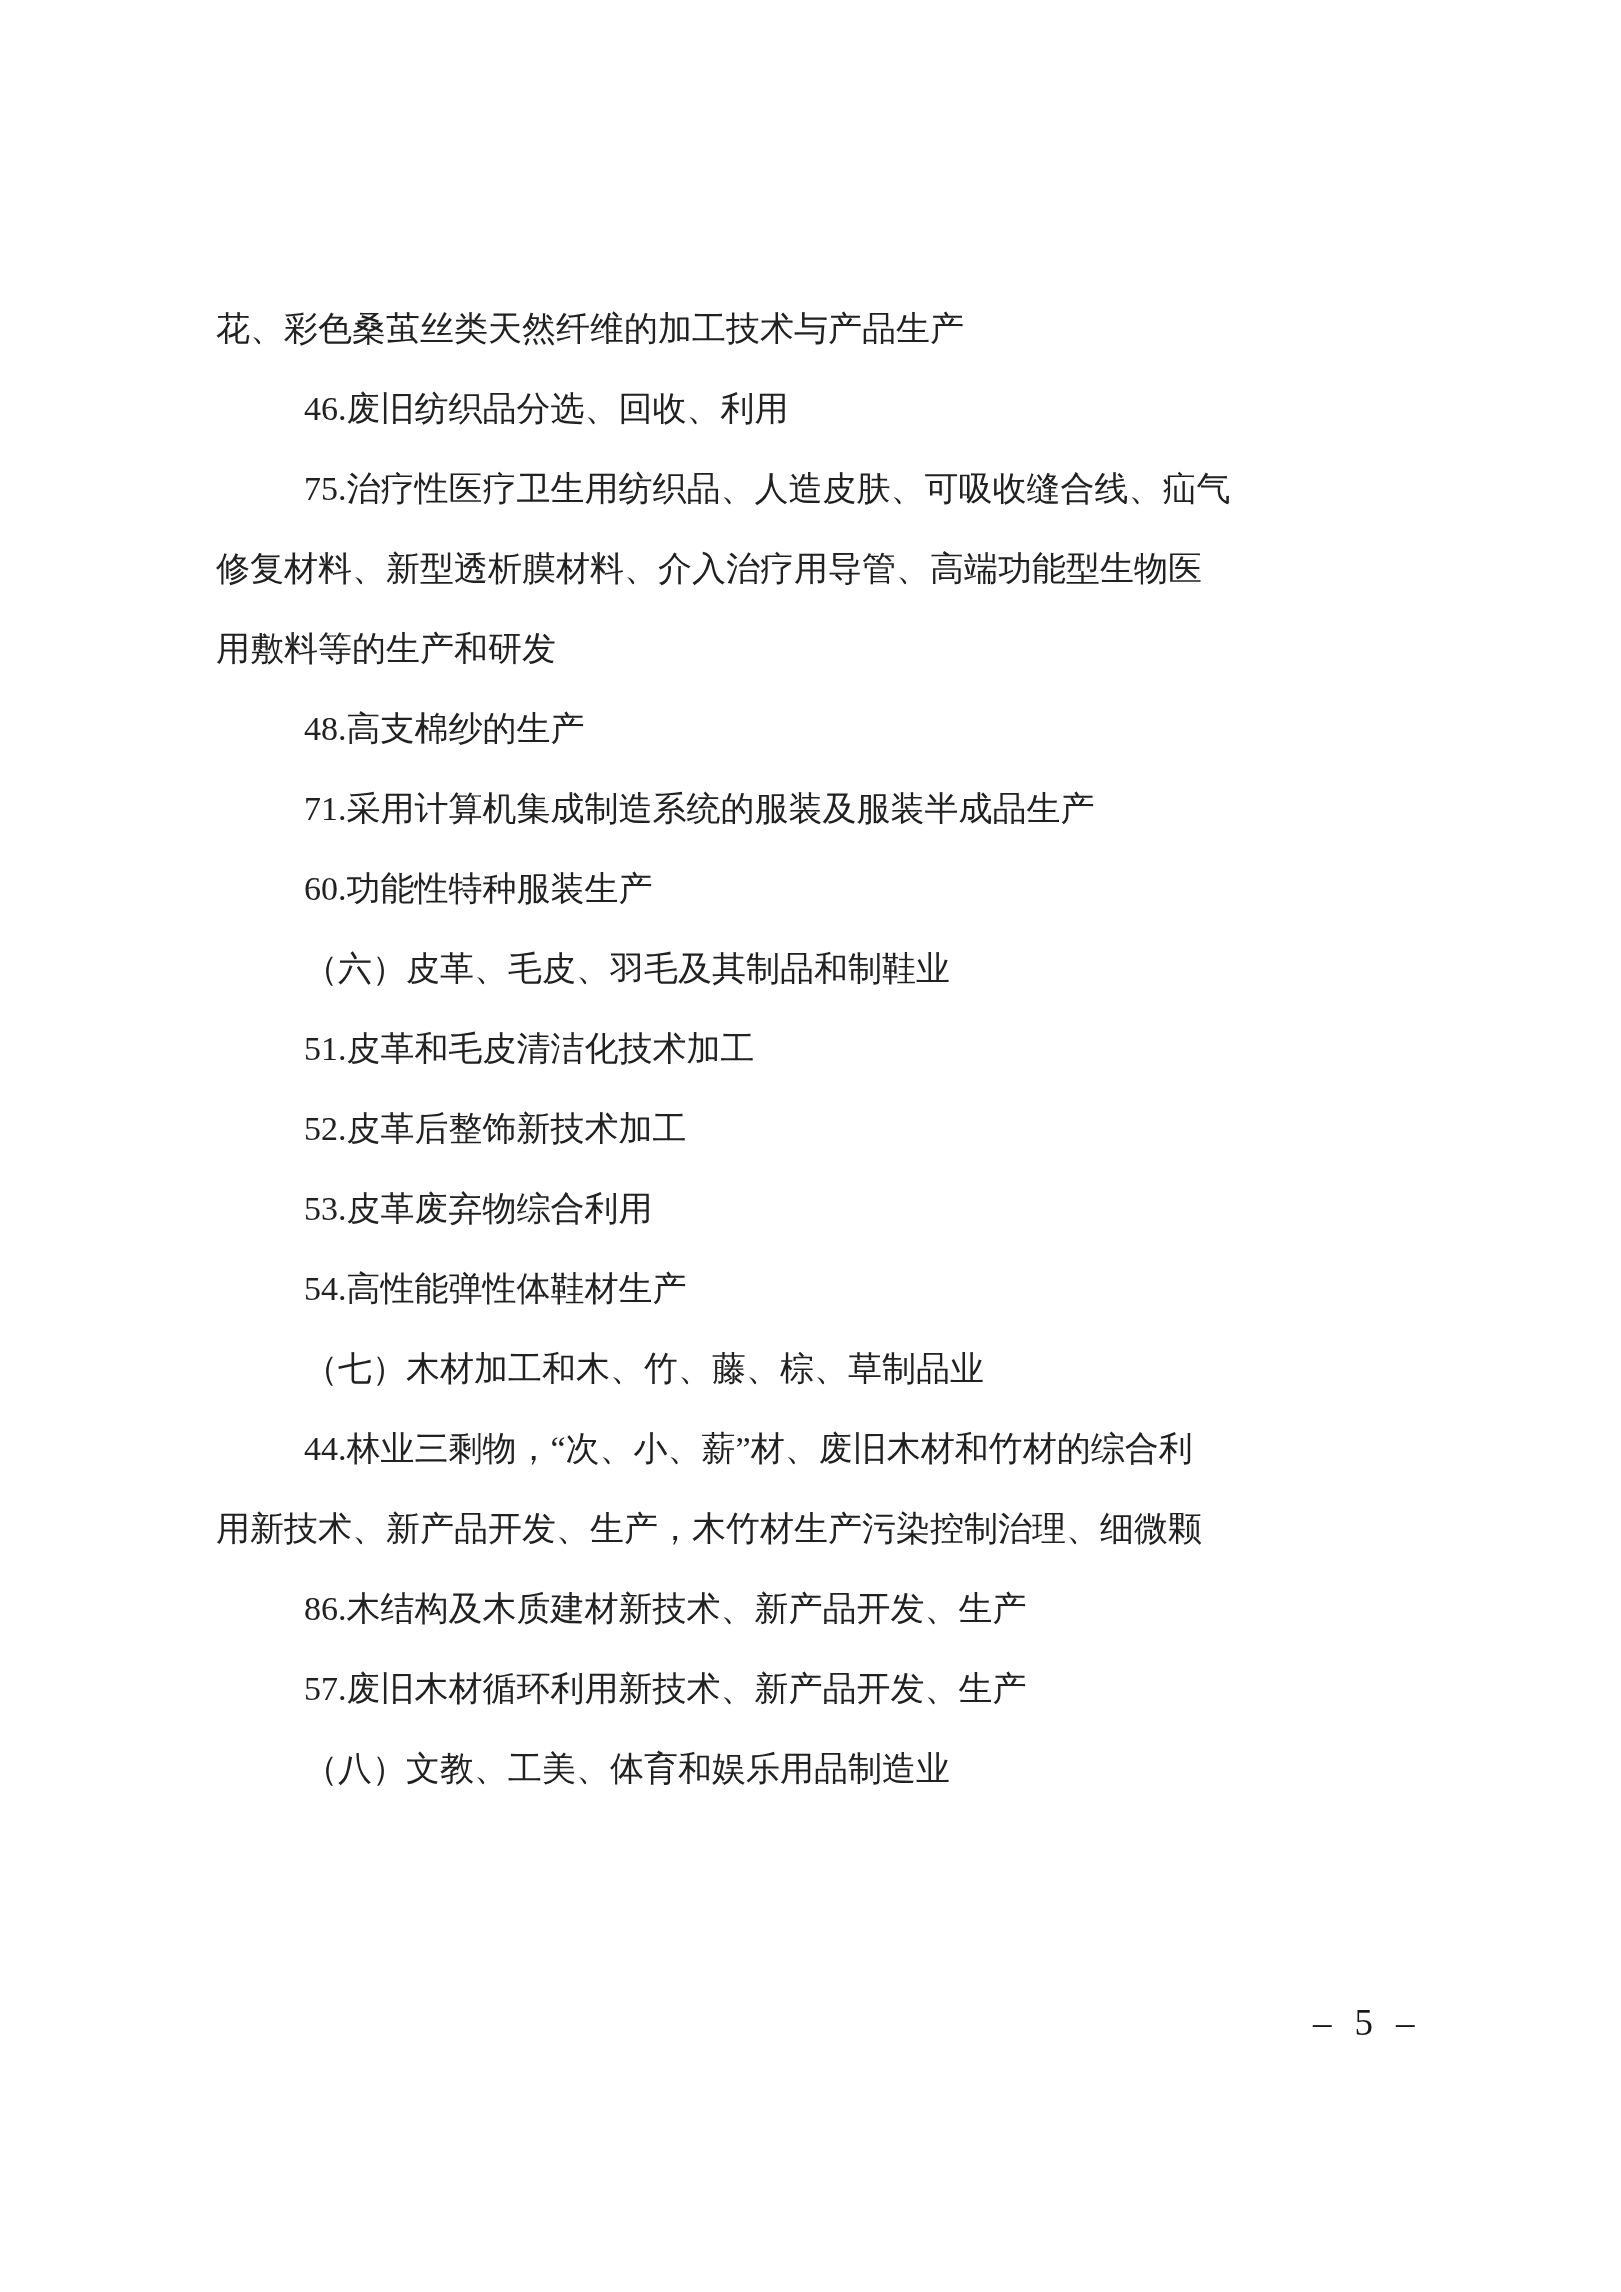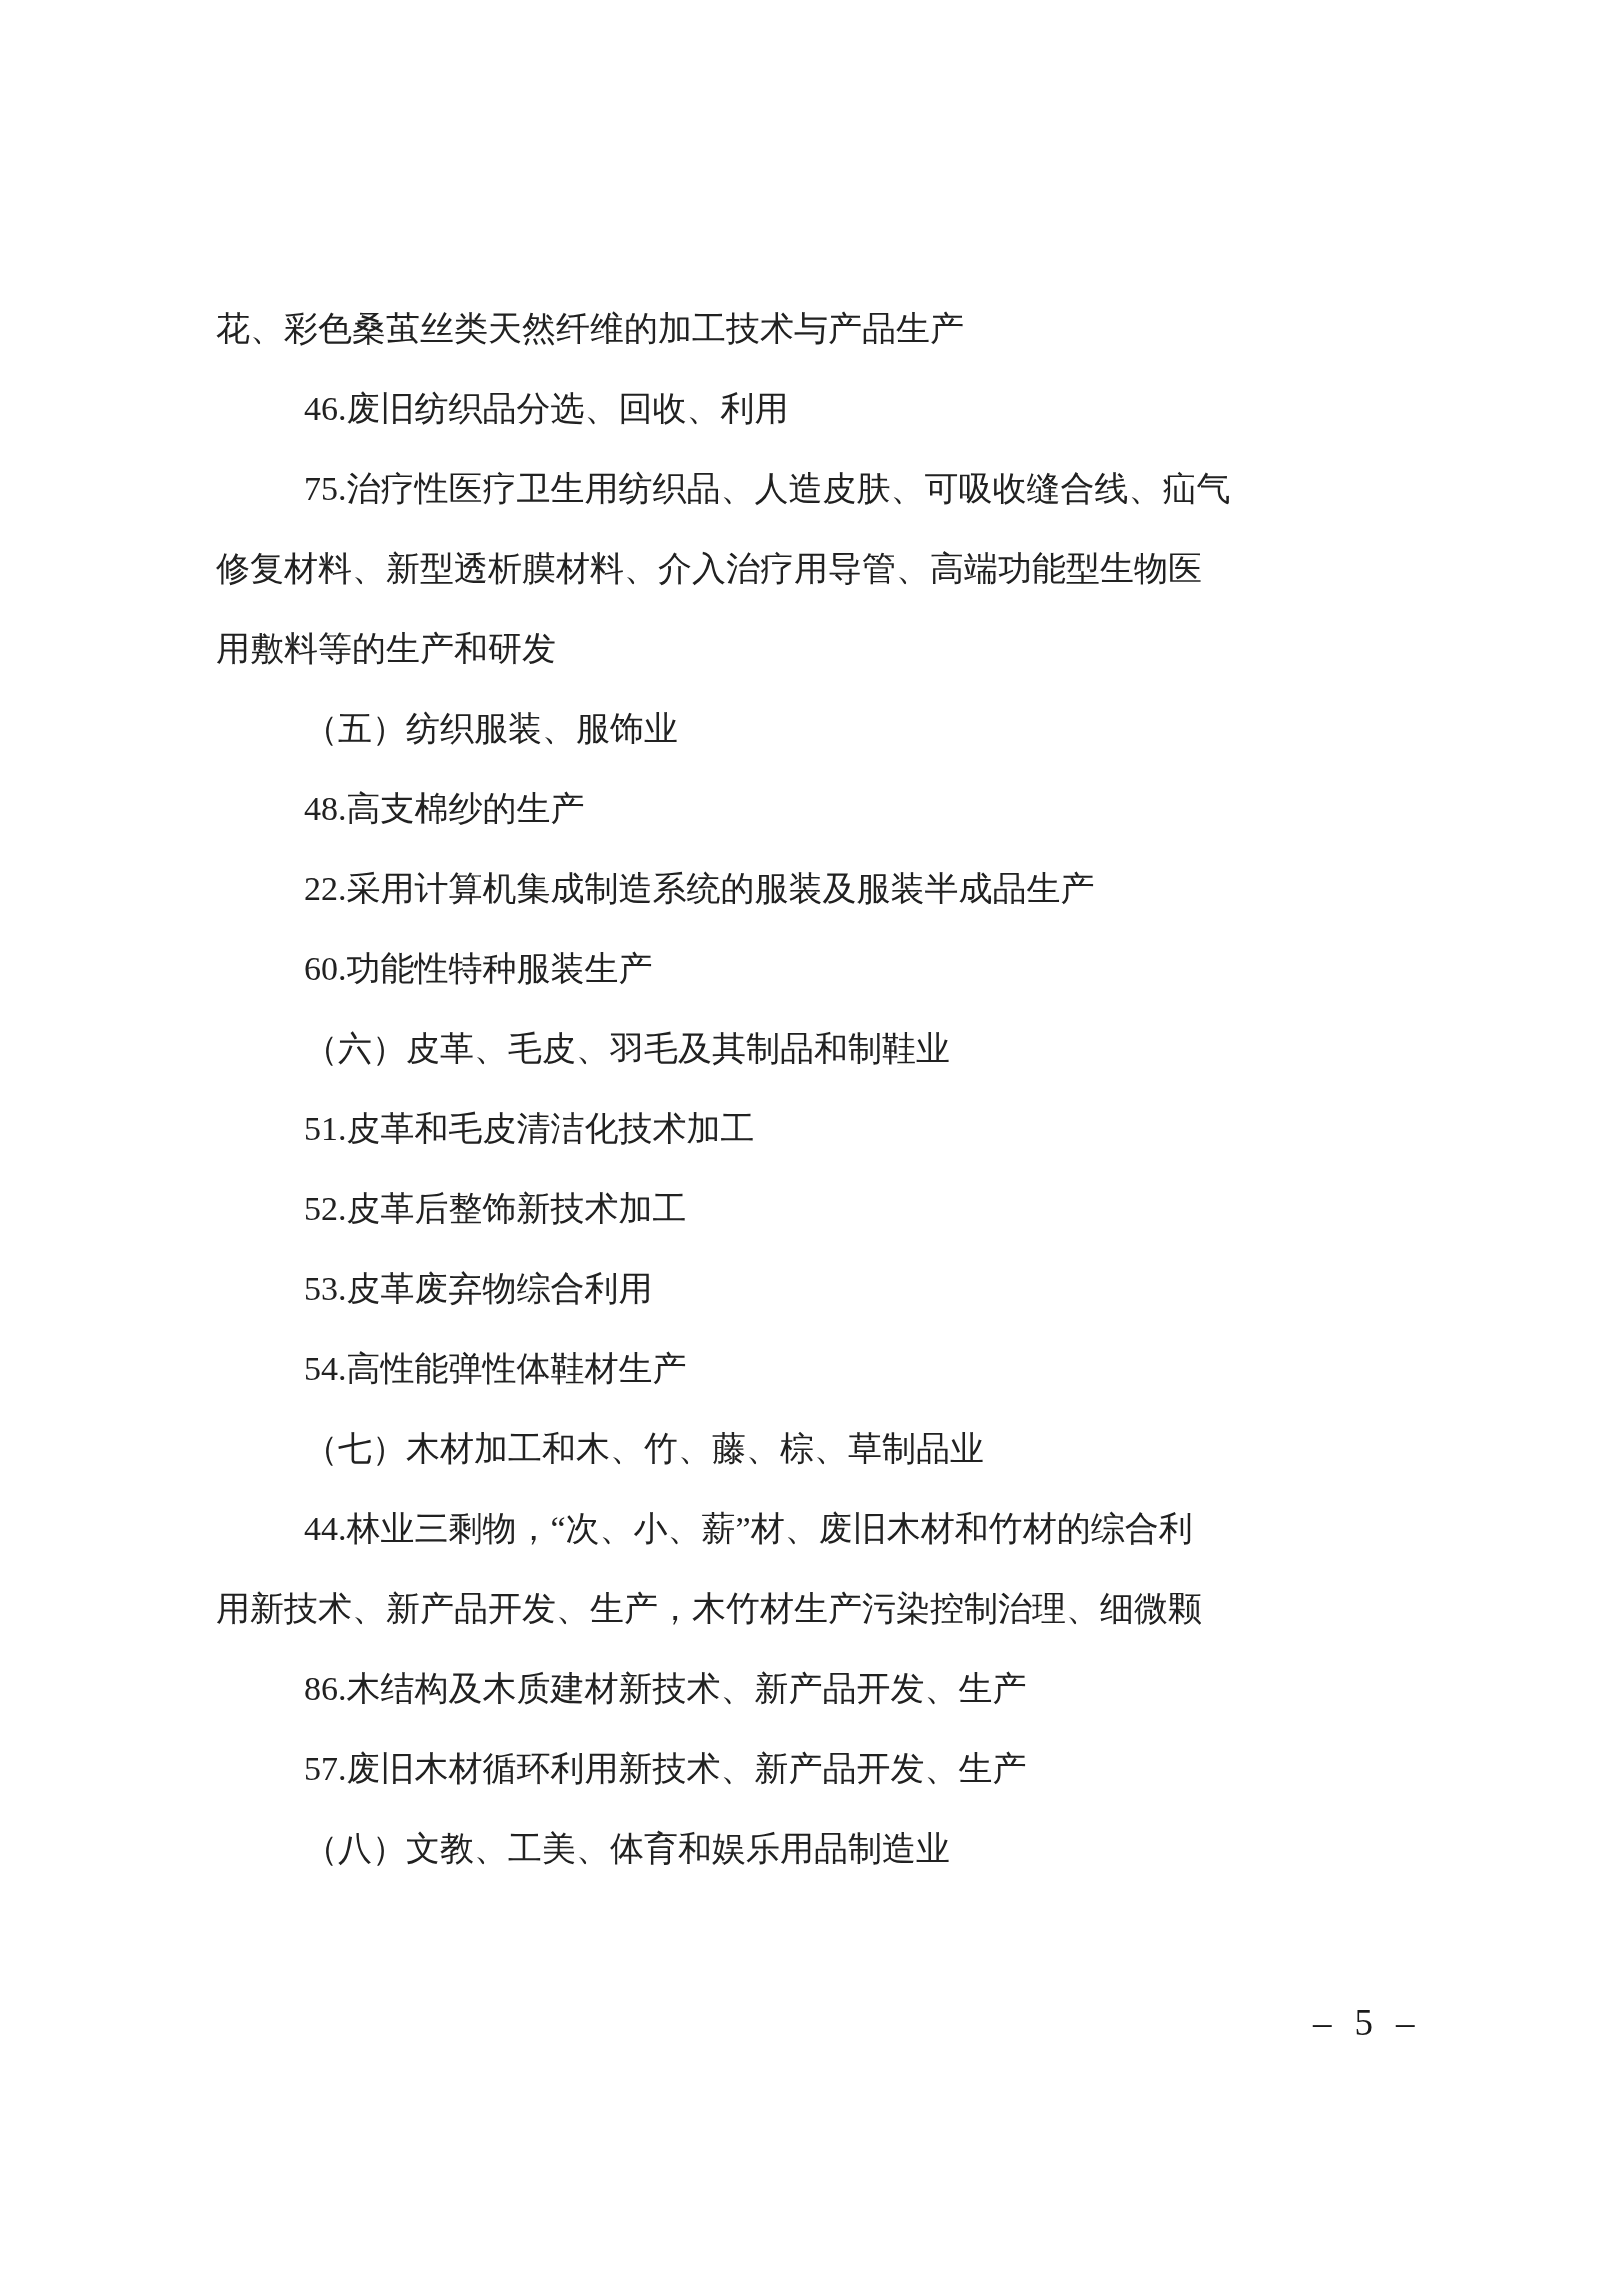--- a/index.html
+++ b/index.html
@@ -45,23 +45,22 @@
 </head>
 <body>
 
 <div class="page">
   <div class="textblock">
     <div class="line">花、彩色桑茧丝类天然纤维的加工技术与产品生产</div>
     <div class="line indent">46.废旧纺织品分选、回收、利用</div>
     <div class="line indent">75.治疗性医疗卫生用纺织品、人造皮肤、可吸收缝合线、疝气</div>
     <div class="line">修复材料、新型透析膜材料、介入治疗用导管、高端功能型生物医</div>
     <div class="line">用敷料等的生产和研发</div>
-    <div class="line indent">（五）纺织服装、服饰业</div>
     <div class="line indent">48.高支棉纱的生产</div>
-    <div class="line indent">22.采用计算机集成制造系统的服装及服装半成品生产</div>
+    <div class="line indent">71.采用计算机集成制造系统的服装及服装半成品生产</div>
     <div class="line indent">60.功能性特种服装生产</div>
     <div class="line indent">（六）皮革、毛皮、羽毛及其制品和制鞋业</div>
     <div class="line indent">51.皮革和毛皮清洁化技术加工</div>
     <div class="line indent">52.皮革后整饰新技术加工</div>
     <div class="line indent">53.皮革废弃物综合利用</div>
     <div class="line indent">54.高性能弹性体鞋材生产</div>
     <div class="line indent">（七）木材加工和木、竹、藤、棕、草制品业</div>
     <div class="line indent">44.林业三剩物，“次、小、薪”材、废旧木材和竹材的综合利</div>
     <div class="line">用新技术、新产品开发、生产，木竹材生产污染控制治理、细微颗</div>
     <div class="line indent">86.木结构及木质建材新技术、新产品开发、生产</div>

